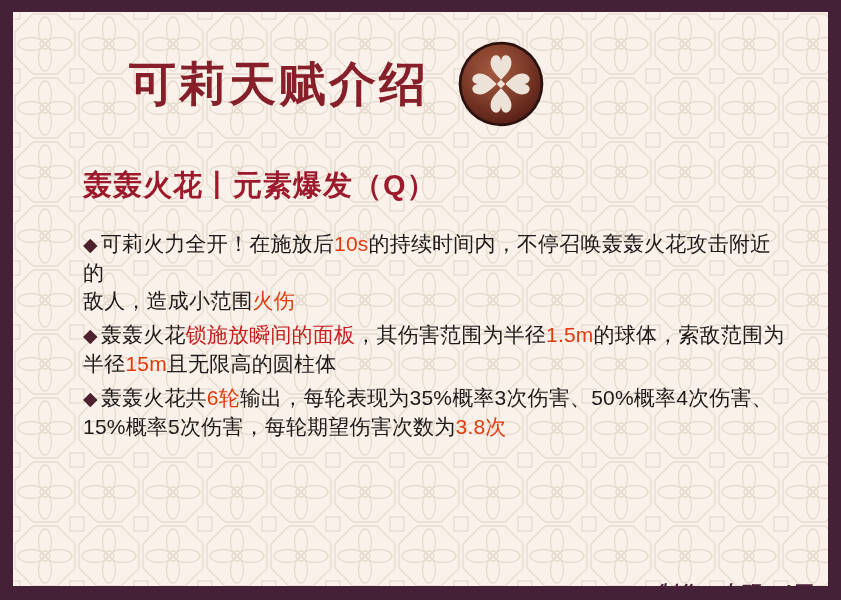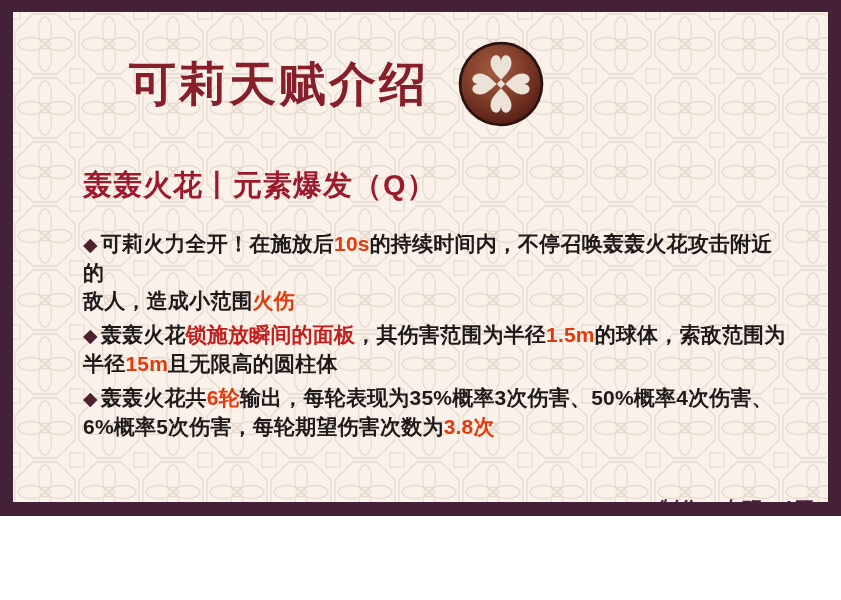--- a/index.html
+++ b/index.html
@@ -3,21 +3,21 @@
 <meta charset="utf-8">
 <style>
   html, body {
     margin: 0; padding: 0;
     width: 841px; height: 600px;
     overflow: hidden;
     font-family: "Liberation Sans", "DejaVu Sans", sans-serif;
   }
   .frame {
     box-sizing: border-box;
-    width: 841px; height: 516px;
+    width: 841px; height: 600px;
     background: var(--frame-border, #452138);
     padding: 12px 13px 14px 13px;
   }
   .page {
     position: relative;
     width: 100%; height: 100%;
     background: var(--canvas-bg, #faf2ea);
     overflow: hidden;
   }
   .pattern-svg {
@@ -59,21 +59,21 @@
     font-weight: 700;
     letter-spacing: 1px;
     color: var(--heading-red, #9c1a2b);
     white-space: nowrap;
   }
   .bullets {
     margin: 24px 40px 0 70px;
     width: 706px;
     font-size: 21px;
     line-height: 28px;
-    font-weight: 700;
+    font-weight: 400;
     color: var(--body-text, #1f1a1a);
     letter-spacing: 0.2px;
   }
   .bullet { margin-bottom: 6px; }
   .marker {
     color: var(--bullet-marker-color, #4e1f2c);
     margin-right: 3px;
     font-size: 19px;
   }
   .seg-num    { color: var(--emphasis-number-red, #e13a0c); }
@@ -145,20 +145,20 @@
           </svg>
         </div>
 
       </div>
 
       <h2 class="section-heading">轰轰火花丨元素爆发（Q）</h2>
 
       <div class="bullets">
           <div class="bullet"><span class="marker">◆</span><span class="seg-text">可莉火力全开！在施放后</span><span class="seg-num">10s</span><span class="seg-text">的持续时间内，不停召唤轰轰火花攻击附近的</span><br><span class="seg-text">敌人，造成小范围</span><span class="seg-num">火伤</span></div>
           <div class="bullet"><span class="marker">◆</span><span class="seg-text">轰轰火花</span><span class="seg-phrase">锁施放瞬间的面板</span><span class="seg-text">，其伤害范围为半径</span><span class="seg-num">1.5m</span><span class="seg-text">的球体，索敌范围为</span><br><span class="seg-text">半径</span><span class="seg-num">15m</span><span class="seg-text">且无限高的圆柱体</span></div>
-          <div class="bullet"><span class="marker">◆</span><span class="seg-text">轰轰火花共</span><span class="seg-num">6轮</span><span class="seg-text">输出，每轮表现为35%概率3次伤害、50%概率4次伤害、</span><br><span class="seg-text">6%概率5次伤害，每轮期望伤害次数为</span><span class="seg-num">3.8次</span></div>
+          <div class="bullet"><span class="marker">◆</span><span class="seg-text">轰轰火花共</span><span class="seg-num">6轮</span><span class="seg-text">输出，每轮表现为35%概率3次伤害、50%概率4次伤害、</span><br><span class="seg-text">15%概率5次伤害，每轮期望伤害次数为</span><span class="seg-num">3.8次</span></div>
         </div>
 
       <div class="credit">制作：卡玛sei亚</div>
 
     </div>
   </div>
 </div>
 
 </body></html>

